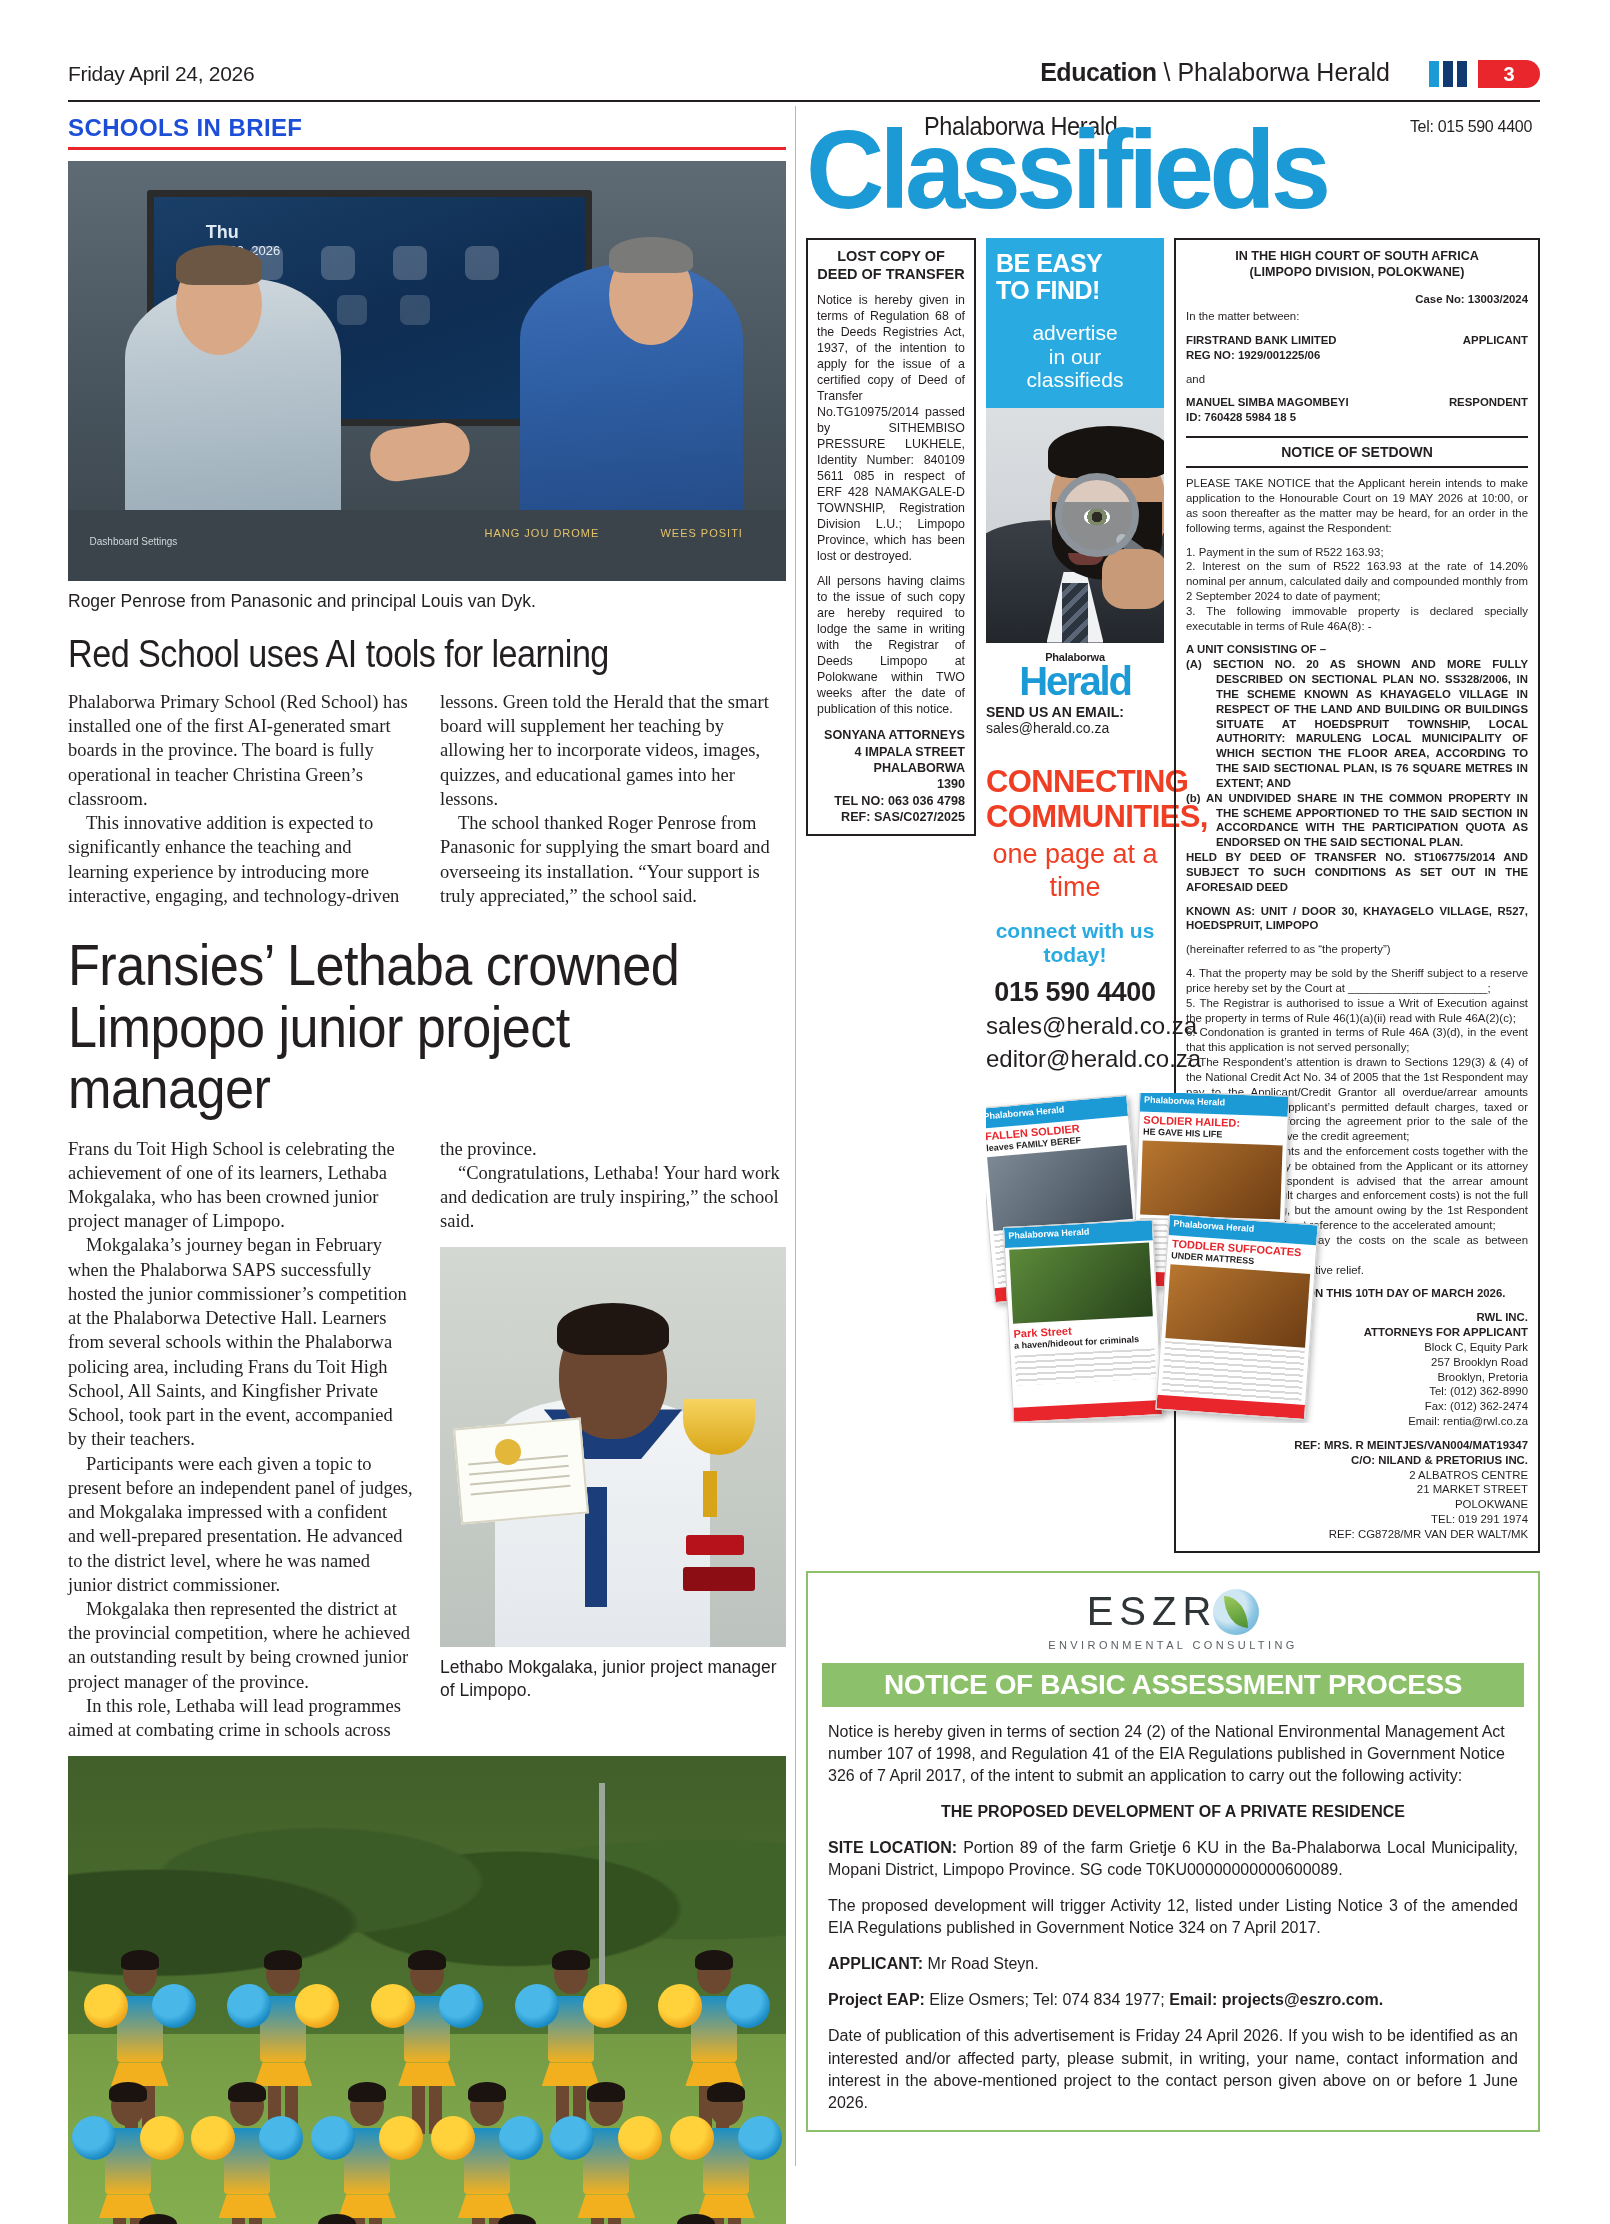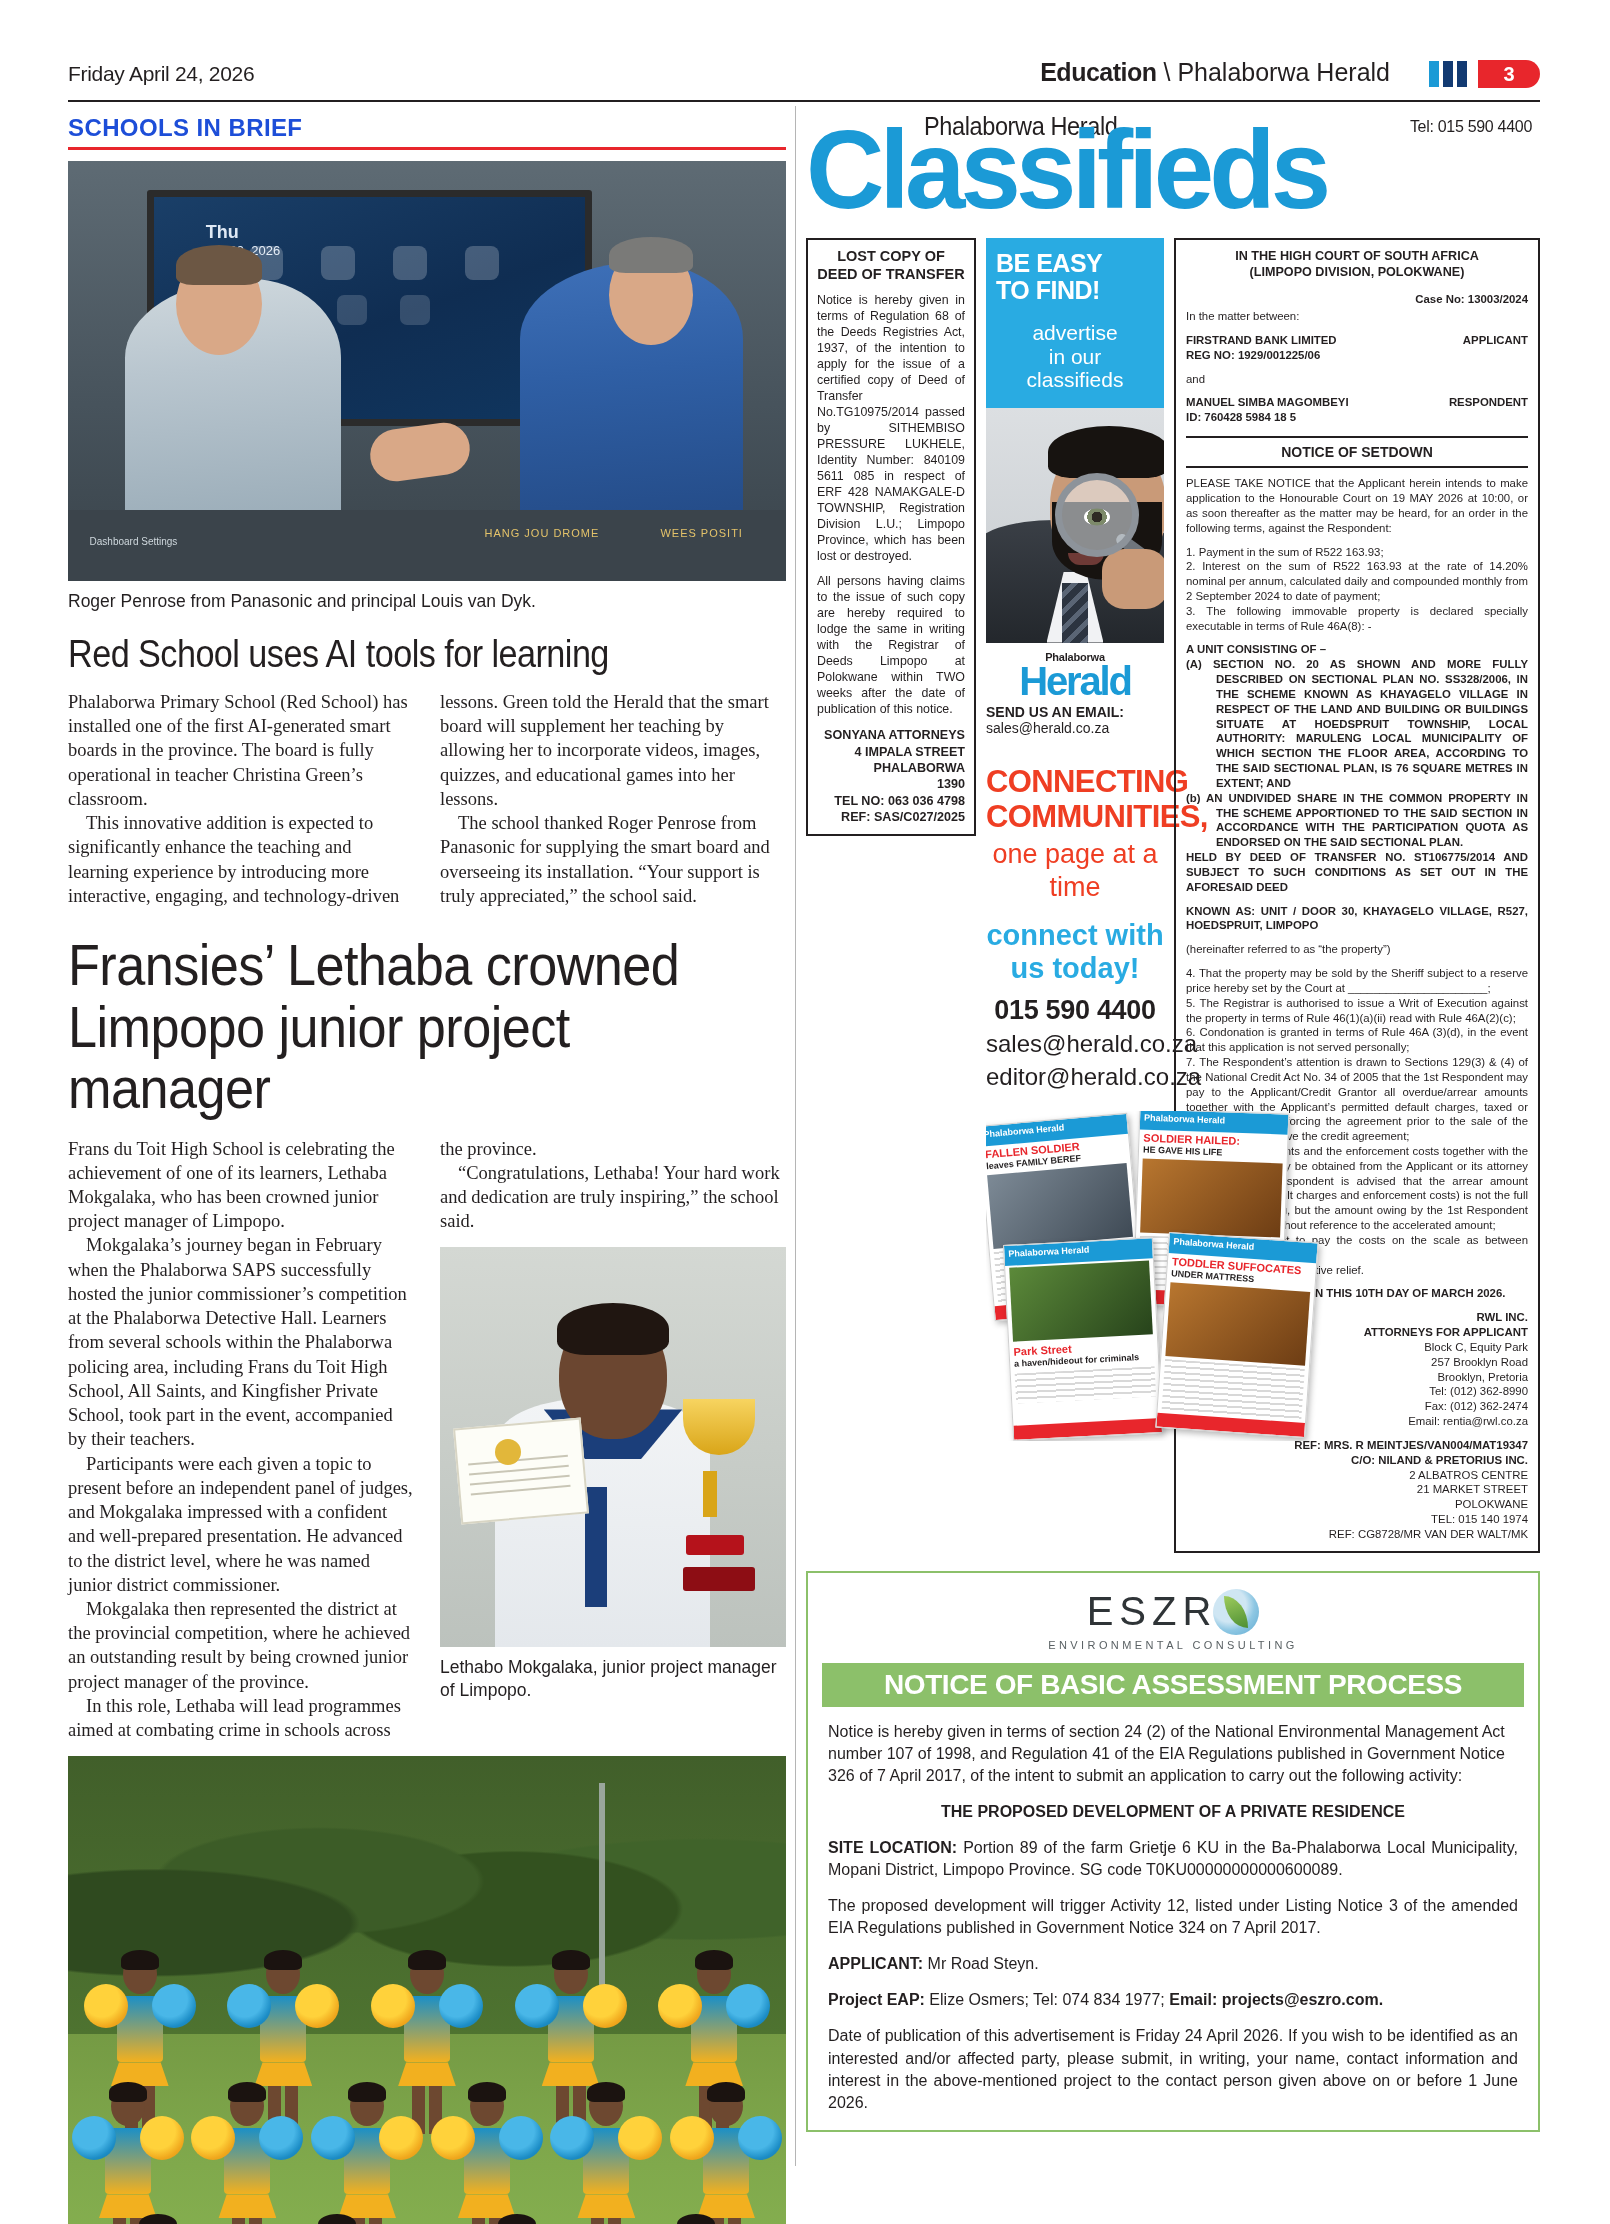--- a/index.html
+++ b/index.html
@@ -209,21 +209,21 @@
   .eh-sup { font-size:11px; font-weight:bold; color:#231f20; letter-spacing:-0.2px; }
   .eh-word { font-size:40px; font-weight:bold; color:#1b9ad6; letter-spacing:-2.2px; line-height:.92; }
   .easy-mail { padding-top:5px; }
   .easy-mail b { display:block; font-size:14px; }
   .easy-mail span { display:block; font-size:14px; }
 
   
   .cc { text-align:center; padding:28px 0 4px; }
   .cc-h { font-size:31px; font-weight:bold; color:#ef3e23; line-height:1.13; letter-spacing:-0.6px; }
   .cc-s { font-size:27px; color:#ef3e23; line-height:1.2; margin-top:4px; }
-  .cc-c { font-size:29px; font-weight:bold; color:#29abe2; margin-top:16px; }
+  .cc-c { font-size:21px; font-weight:bold; color:#29abe2; margin-top:16px; }
   .cc-tel { font-size:27px; font-weight:bold; color:#231f20; margin-top:10px; letter-spacing:-0.3px; }
   .cc-mail { font-size:24px; color:#231f20; line-height:1.3; margin-top:2px; }
 
   
   .fan { position:relative; height:330px; margin-top:14px; overflow:hidden; }
   .fan-pg { position:absolute; width:150px; height:196px; background:#fff; border:1px solid #cfcfcf;
     box-shadow:2px 3px 6px rgba(0,0,0,.28); overflow:hidden; }
   .fp-head { height:20px; background:#1b9ad6; color:#fff; font-size:9px; font-weight:bold; padding:3px 4px; }
   .fp-hl { font-size:11px; font-weight:bold; color:#e8262c; padding:3px 4px 0; line-height:1.05; }
   .fp-hl2 { font-size:9px; font-weight:bold; color:#231f20; padding:1px 4px 2px; line-height:1.05; }
@@ -675,21 +675,21 @@
             <div>Fax: (012) 362-2474</div>
             <div>Email: rentia@rwl.co.za</div>
           </div>
           <div class="sp"></div>
           <div class="right">
             <div style="font-weight:bold">REF: MRS. R MEINTJES/VAN004/MAT19347</div>
             <div style="font-weight:bold">C/O: NILAND &amp; PRETORIUS INC.</div>
             <div>2 ALBATROS CENTRE</div>
             <div>21 MARKET STREET</div>
             <div>POLOKWANE</div>
-            <div>TEL: 015 140 1974</div>
+            <div>TEL: 019 291 1974</div>
             <div>REF: CG8728/MR VAN DER WALT/MK</div>
           </div>
         </div>
       </div>
     </div>
 
     <div class="eszro">
       <div class="eszro-logo">
         <span class="ez-mark">ESZR</span><span class="ez-leaf"></span>
         <div class="ez-sub">ENVIRONMENTAL CONSULTING</div>

